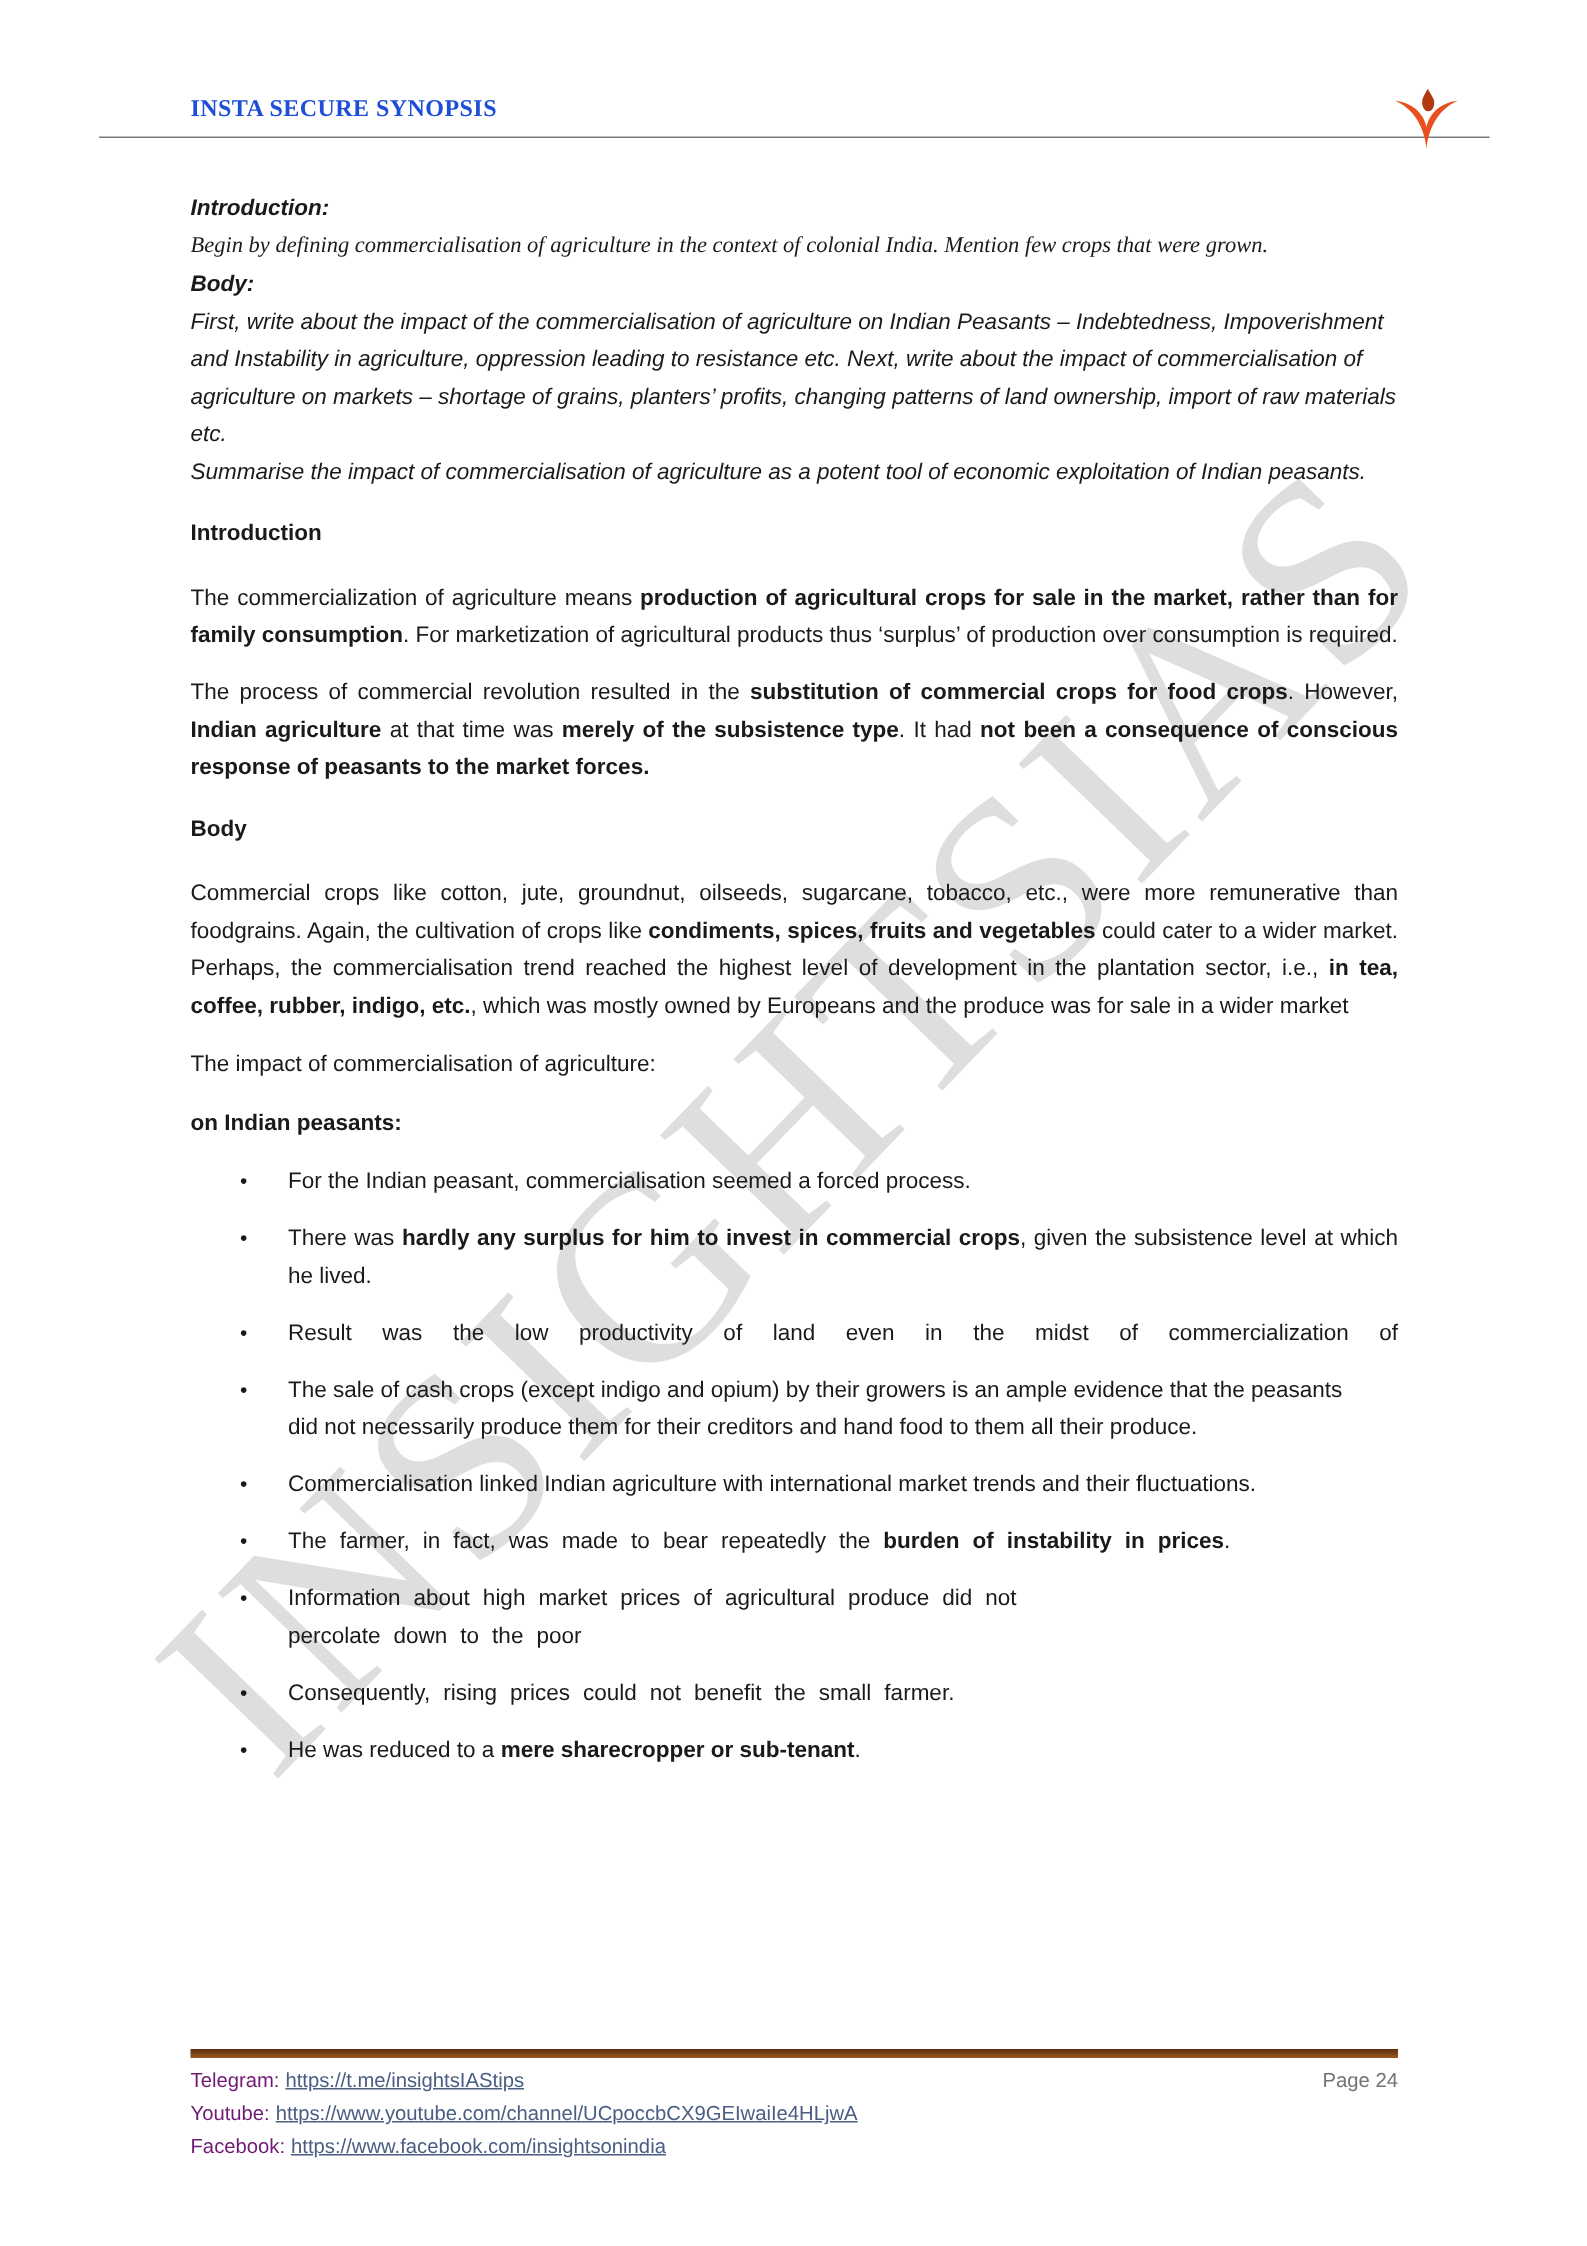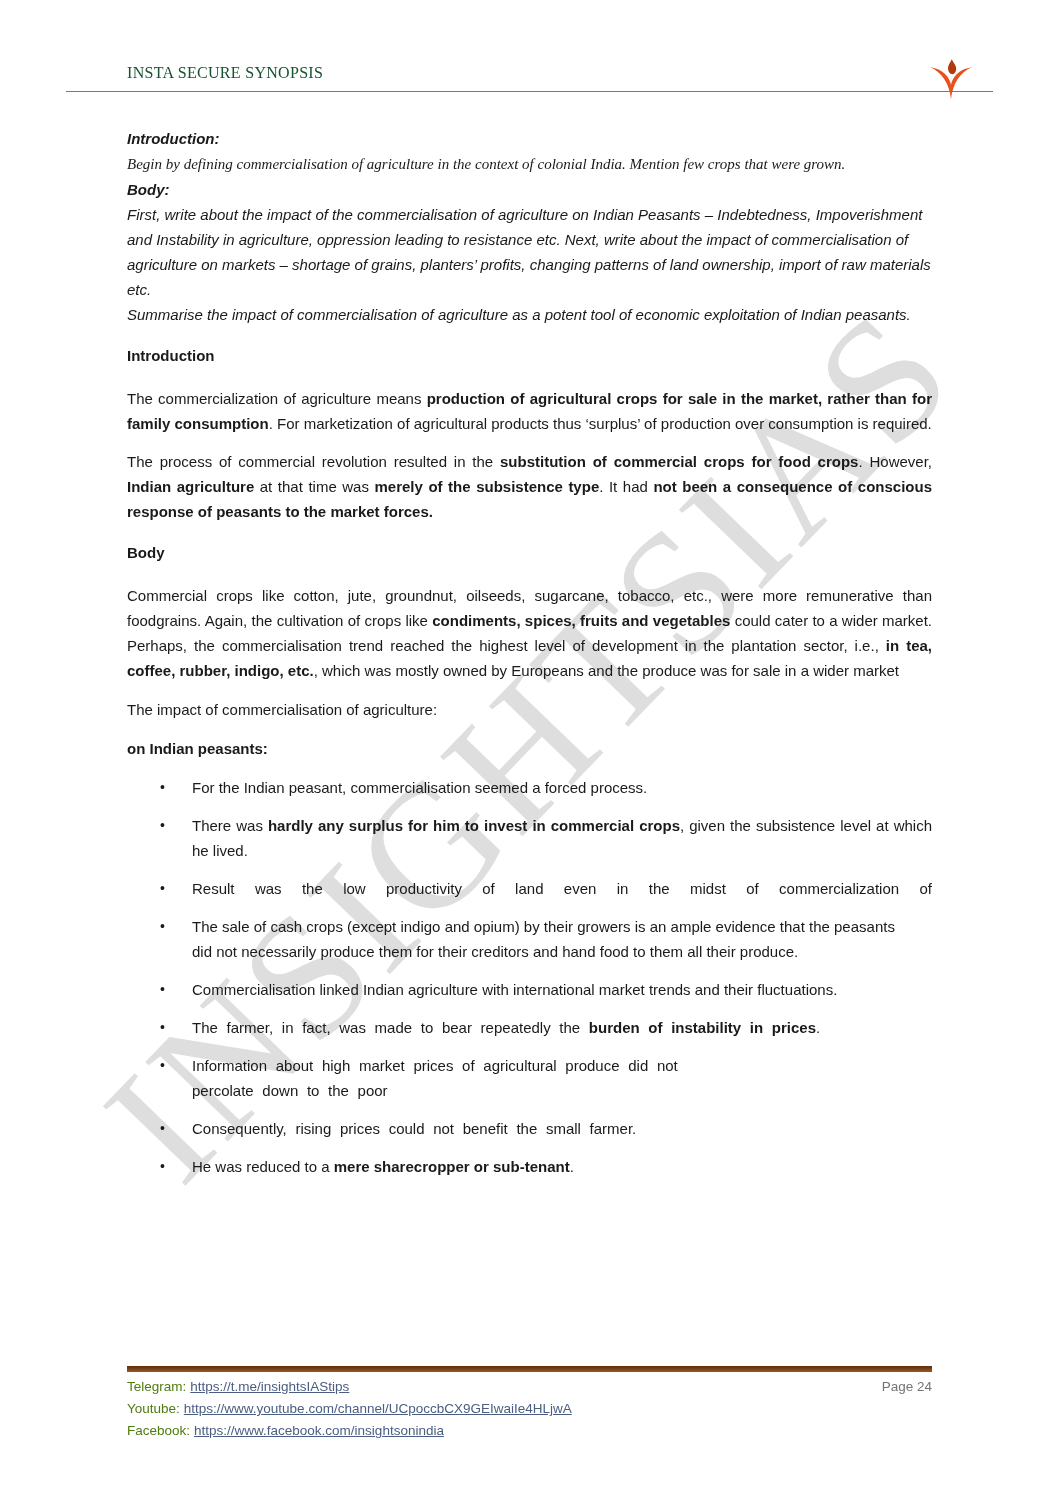--- a/index.html
+++ b/index.html
@@ -28,21 +28,21 @@
   }
 
   
   .header {
     position:absolute; top:56px; left:127px; right:66px;
     display:flex; justify-content:space-between; align-items:flex-start;
     z-index:2;
   }
   .doc-title {
     font-family:"Liberation Serif", serif;
-    font-size:16px; font-weight:400; letter-spacing:0.3px; color:#14532d;
+    font-size:16px; font-weight:700; letter-spacing:0.3px; color:#1d4ed8;
     padding-top:8px;
   }
   .logo { width:54px; height:48px; margin-right:14px; flex:0 0 auto; }
   .logo svg { width:100%; height:100%; display:block; }
   .header-rule {
     position:absolute; top:91px; left:66px; right:65px;
     border-top:1px solid #7a7a7a; z-index:1;
   }
 
   
@@ -66,21 +66,21 @@
   
   .footer {
     position:absolute; left:127px; width:805px; top:1366px; z-index:2;
     font-size:13.5px; line-height:22px;
   }
   .footer-bar {
     height:6px; margin-bottom:4px;
     background:linear-gradient(180deg, var(--footer-bar-top,#5a2d0e), var(--footer-bar-bottom,#99591f));
   }
   .footer-row { position:relative; }
-  .flabel { color:#4d7c0f; }
+  .flabel { color:#701a75; }
   .flink { color:var(--link,#4a5d82); text-decoration:underline; margin-left:4px; cursor:pointer; }
   .fpage { position:absolute; right:0; top:0; color:#737373; }
 </style>
 </head>
 <body>
 
 <div class="page" data-name="document-page">
 
   <div class="watermark" data-name="watermark">INSIGHTSIAS</div>
 

